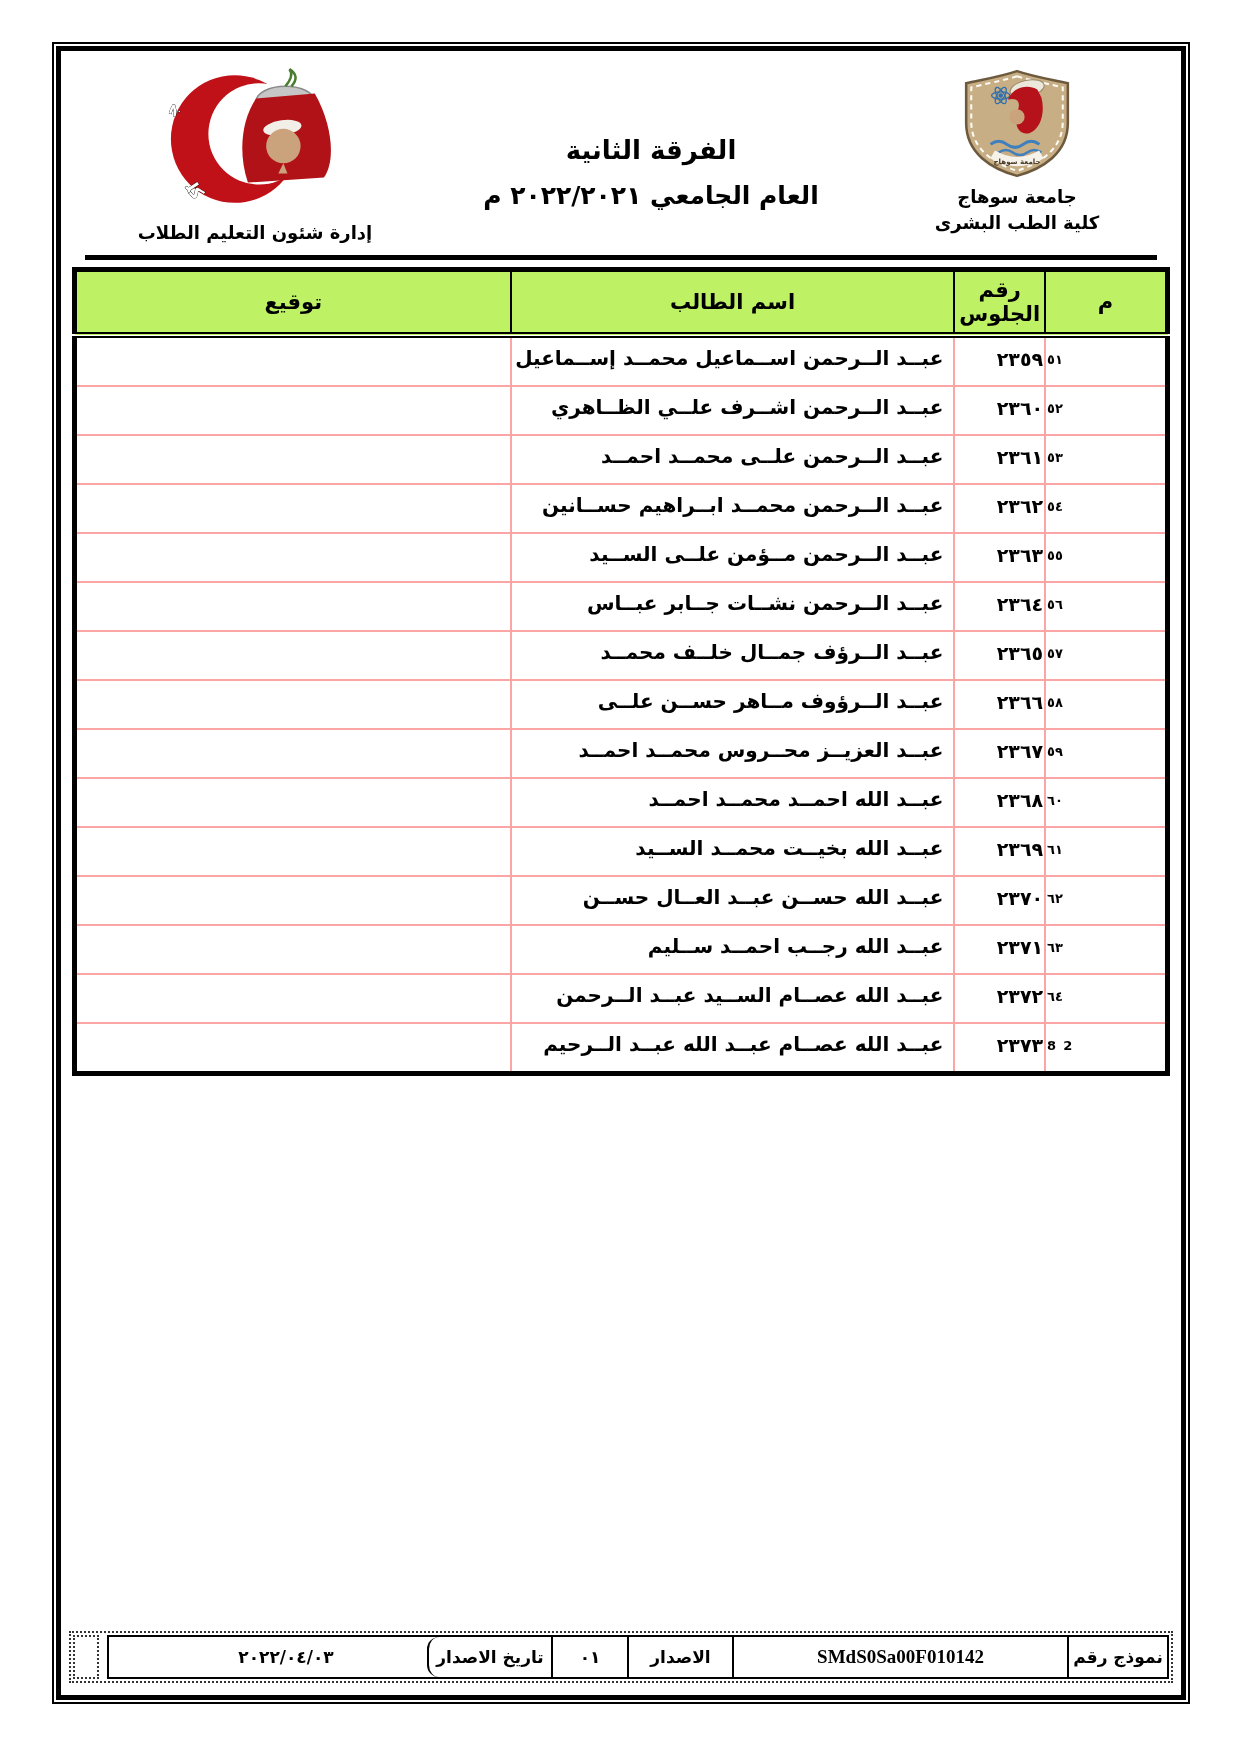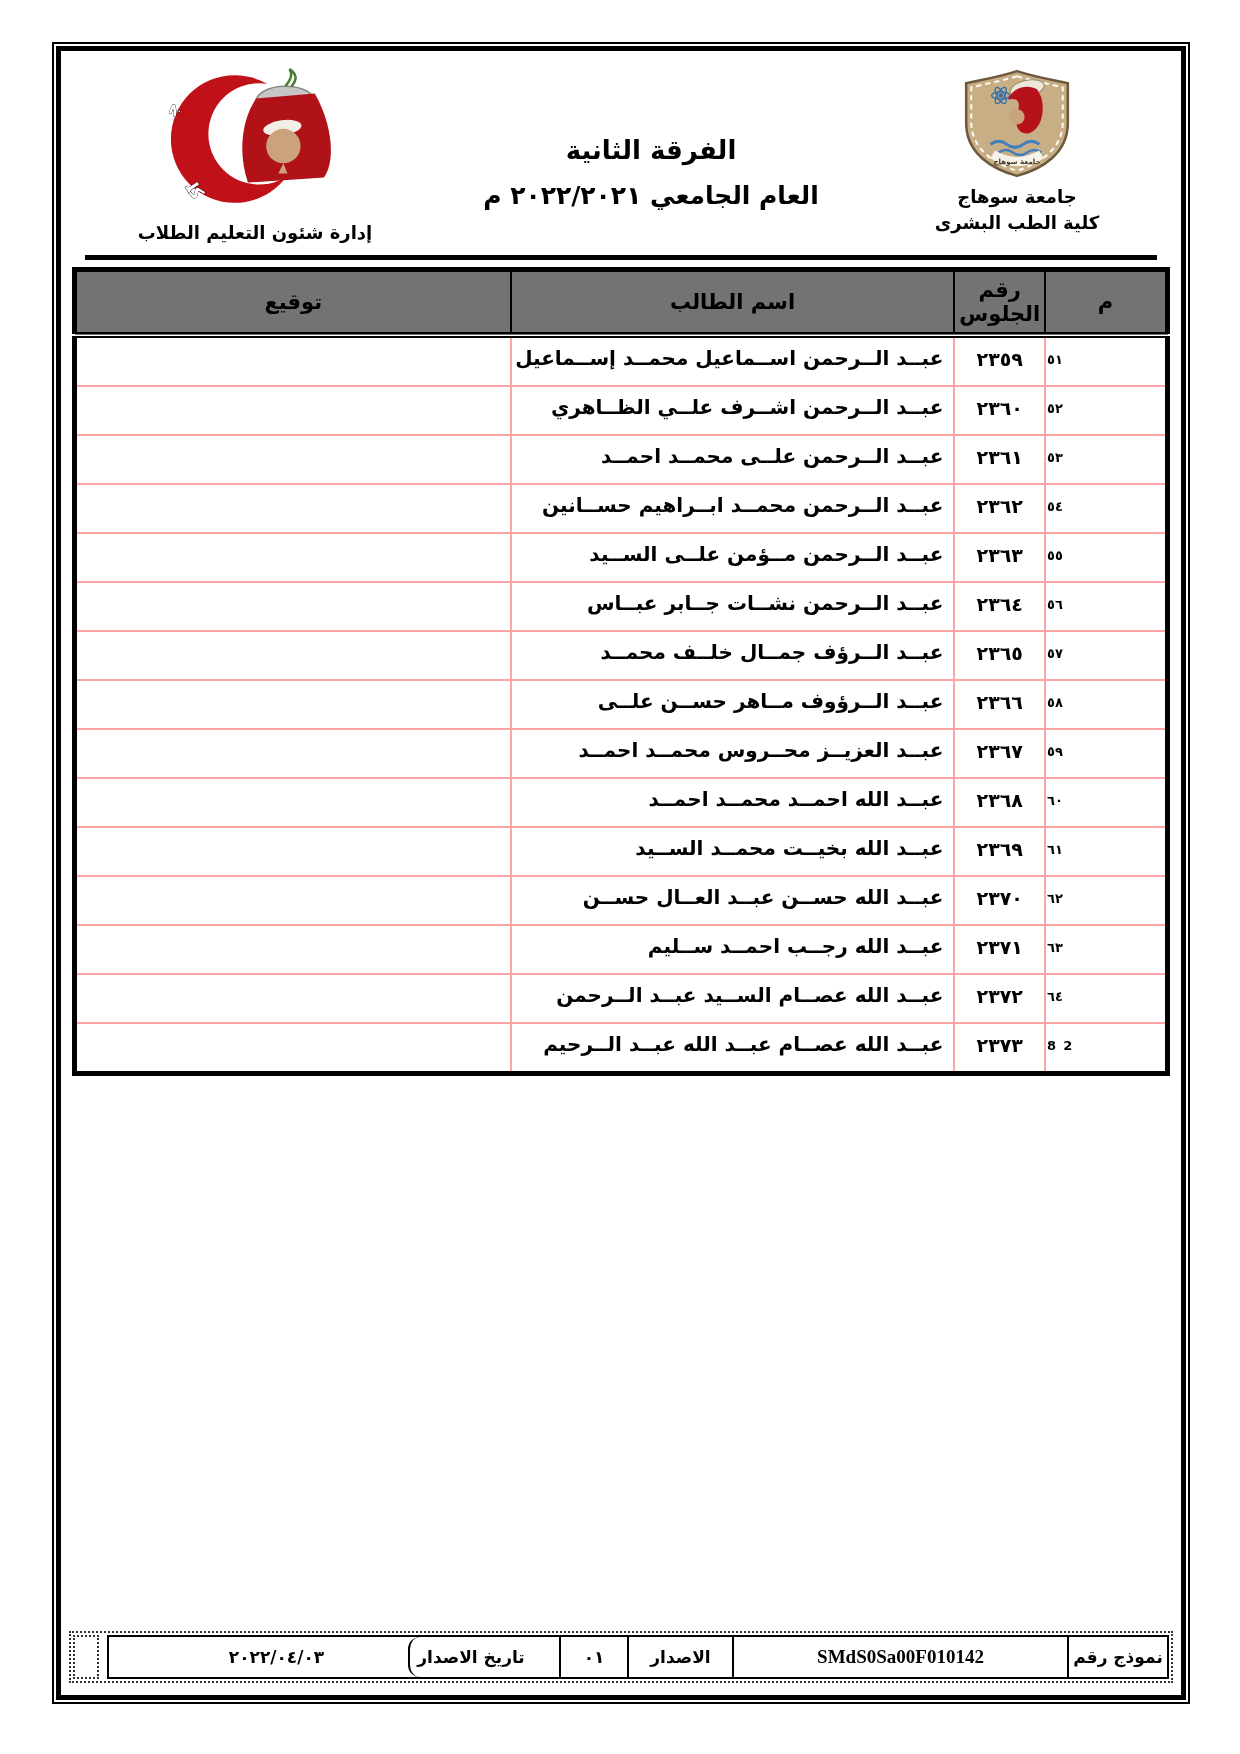--- a/index.html
+++ b/index.html
@@ -16,41 +16,41 @@
   .center-unit{flex:1;text-align:center;padding-top:74px;}
   .left-unit{width:360px;text-align:center;padding-top:2px;}
   .page-title{font-size:26px;font-weight:bold;}
   .academic-year{font-size:25px;font-weight:bold;margin-top:16px;direction:rtl;}
   .logo-caption{font-size:18px;font-weight:bold;line-height:1.35;margin-top:2px;direction:rtl;}
   .header-rule{margin:10px 24px 0;border-top:5px solid #000;height:0;}
 
   
   .students-table{direction:rtl;border-collapse:collapse;table-layout:fixed;
                   width:calc(100% - 22px);margin:7px 11px 0;border:5px solid #000;}
-  .students-table th{background:#737373;font-size:21px;font-weight:bold;
+  .students-table th{background:#bef264;font-size:21px;font-weight:bold;
                      border:2px solid #000;border-bottom:6px double #000;height:58px;
                      line-height:1.15;vertical-align:middle;}
   .students-table td{border:2px solid #fca5a5;height:39px;font-weight:bold;font-size:20px;
                      vertical-align:middle;overflow:hidden;white-space:nowrap;}
   td.serial{text-align:left;letter-spacing:7px;font-size:13px;padding-bottom:6px;}
-  td.seat{text-align:center;letter-spacing:3px;font-size:19px;padding-bottom:6px;}
+  td.seat{text-align:right;letter-spacing:3px;font-size:19px;padding-bottom:6px;}
   td.name{text-align:right;padding:0 10px 8px 4px;}
   td.signature{}
 
   
   .footer-strip{position:absolute;left:8px;right:8px;bottom:12px;display:flex;direction:rtl;
                 gap:8px;border:2px dotted #333;padding:2px;box-sizing:border-box;align-items:stretch;}
   .footer-main{flex:1;display:flex;direction:rtl;border:2px solid #000;box-sizing:border-box;}
   .f-cell{display:flex;align-items:center;justify-content:center;font-weight:bold;
           font-size:17px;height:40px;box-sizing:border-box;}
   .f-cell:not(:last-child){border-left:2px solid #000;}
   .f-form-label{width:100px;}
   .f-form-code{width:335px;font-family:"Liberation Serif",serif;font-size:19px;direction:ltr;}
   .f-issue-label{width:105px;}
-  .f-issue-value{width:68px;margin-left:27px;}
+  .f-issue-value{width:76px;}
   .f-date-label{width:124px;border-radius:12px;}
   .f-date-value{flex:1;letter-spacing:1px;padding-left:36px;}
   .footer-stub{width:26px;border:2px dotted #333;box-sizing:border-box;}
 
   svg text{font-family:"DejaVu Sans",sans-serif;font-weight:bold;}
 </style>
 </head>
 <body>
 
 <div class="page">

